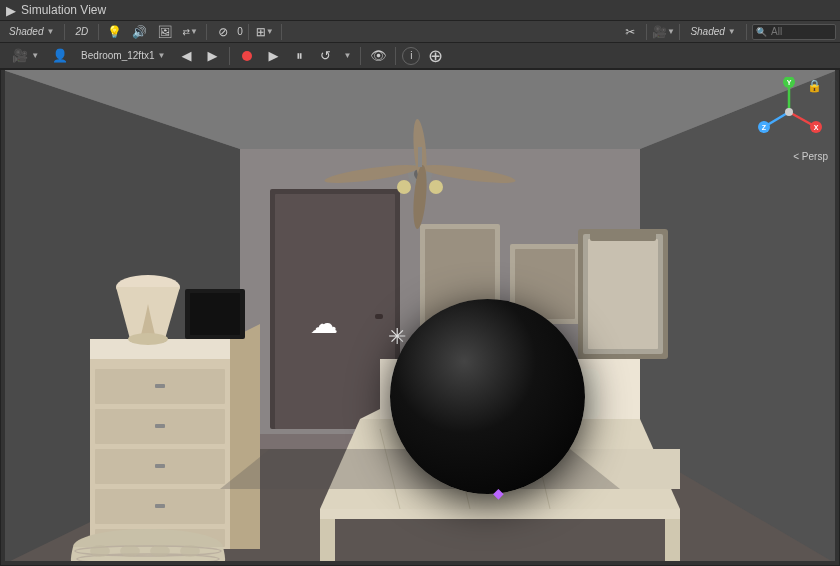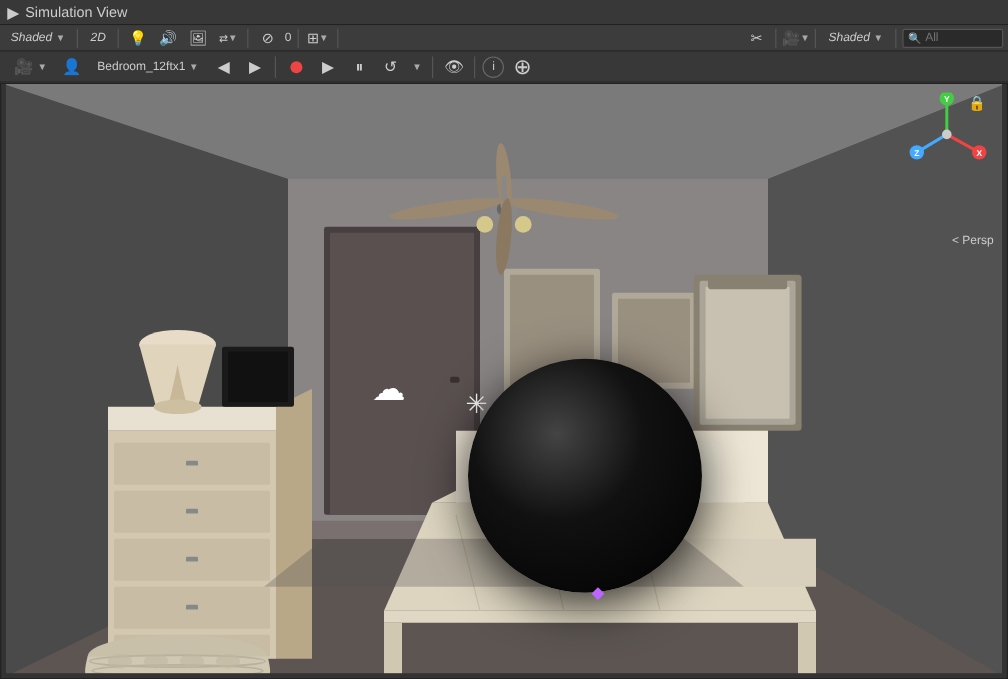--- a/index.html
+++ b/index.html
@@ -99,21 +99,21 @@
     #gizmo-overlay {
       position: absolute;
       top: 8px; right: 16px;
       width: 70px; height: 70px;
     }
 
     
     #persp-label {
       position: absolute;
       top: 82px; right: 12px;
-      font-size: 10px; color: #ccc; margin-top: 44px;
+      font-size: 10px; color: #ccc;
     }
 
     
     #cloud-icon {
       position: absolute;
       top: 238px; left: 310px;
       font-size: 28px; color: white;
     }
     #sun-icon {
       position: absolute;

